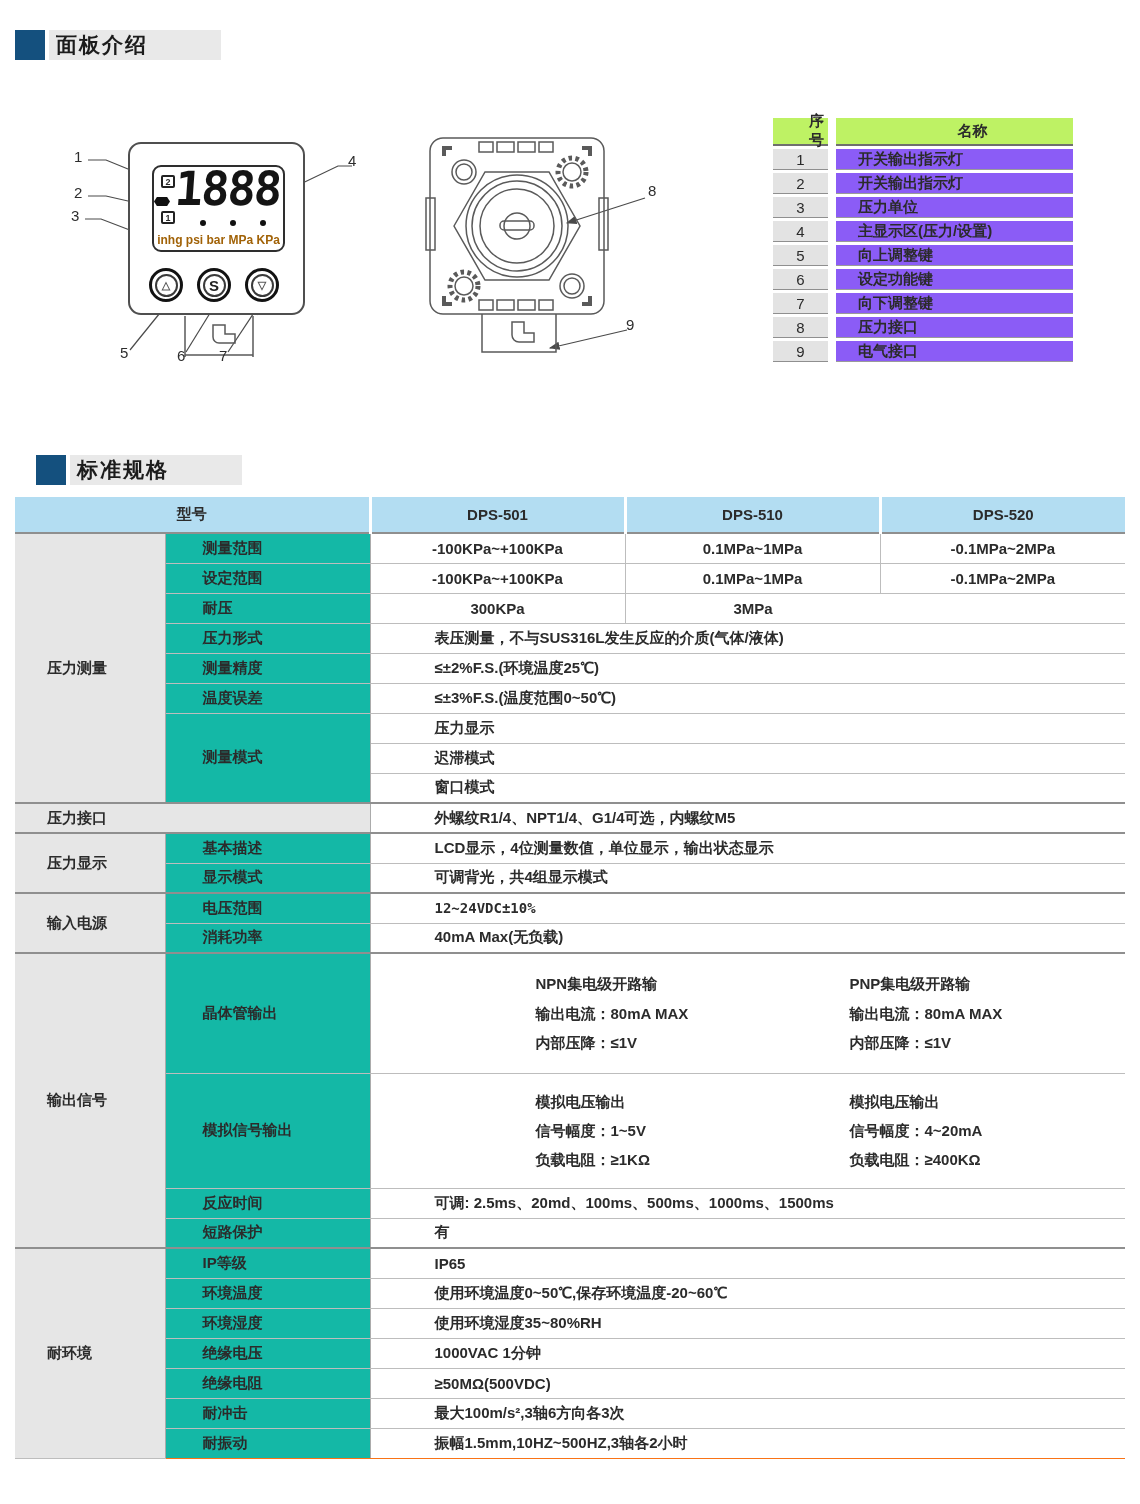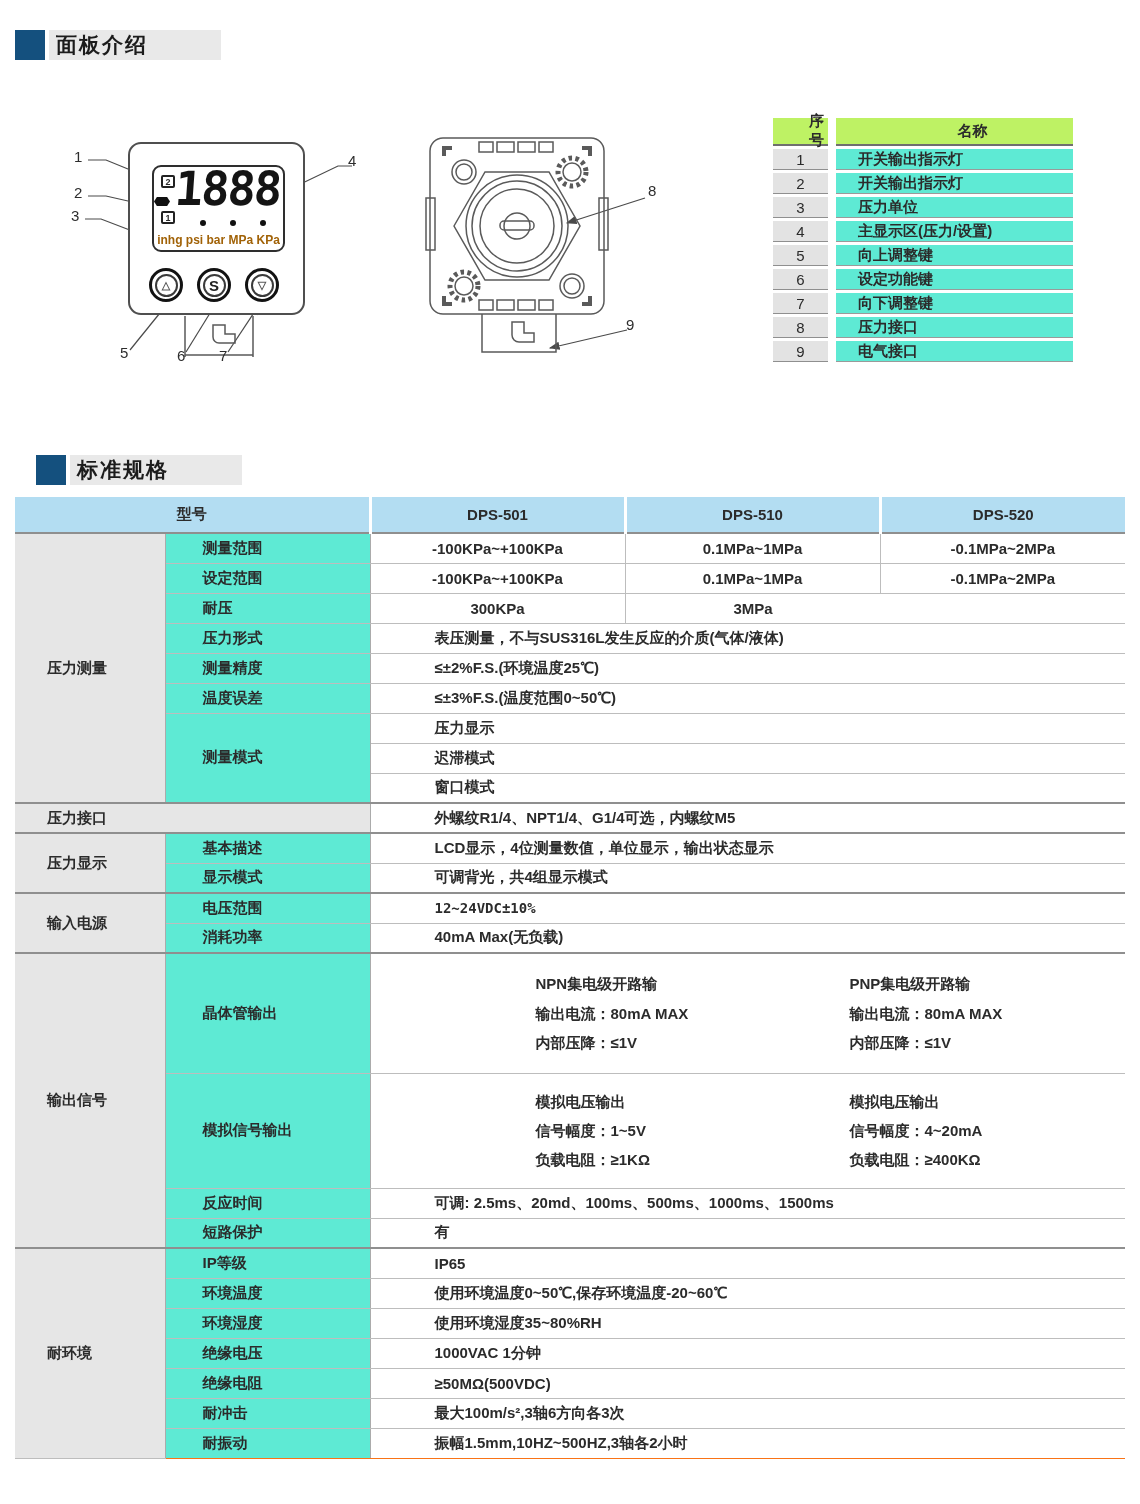--- a/index.html
+++ b/index.html
@@ -43,32 +43,32 @@
   
   .co { position:absolute; font-size:15px; color:#2d2d2d; }
 
   
   .parts { position:absolute; left:773px; top:118px; display:grid;
            grid-template-columns:55px 237px; column-gap:8px; row-gap:3px; font-size:15px; }
   .parts .ph { background:#bef264; height:28px; font-weight:bold; display:flex;
                align-items:center; justify-content:center; border-bottom:2px solid #6f6f6f;padding-left:36px; }
   .parts .pn { background:#e3e3e3; height:21px; display:flex; align-items:center;
                justify-content:center; border-bottom:1px solid #8f8f8f; }
-  .parts .pv { background:#5eead4; height:21px; padding-left:22px; display:flex; align-items:center;
+  .parts .pv { background:#8b5cf6; height:21px; padding-left:22px; display:flex; align-items:center;
                border-bottom:1px solid #9a9a9a; font-weight:bold; white-space:nowrap; }
 
   
   table.spec { position:absolute; left:15px; top:497px; width:1110px;
                border-collapse:collapse; table-layout:fixed; font-size:15px; }
   table.spec th { background:#b3ddf2; height:36px; font-weight:bold; font-size:15px;
                   border-right:3px solid #fff; border-bottom:2px solid #8f8f8f; text-align:center; }
   table.spec th:last-child { border-right:none; }
   table.spec td { height:30px; border-bottom:1px solid #bdbdbd; font-weight:bold; vertical-align:middle; }
   td.g  { background:#e6e6e6; border-right:1px solid #ababab; padding-left:32px; }
-  td.l  { background:#5eead4; border-right:1px solid #ababab; padding-left:37px; white-space:nowrap; }
+  td.l  { background:#14b8a6; border-right:1px solid #ababab; padding-left:37px; white-space:nowrap; }
   td.lw { background:#e6e6e6; border-right:1px solid #ababab; padding-left:32px; }
   td.v  { background:#fff; }
   td.v.c   { text-align:center; }
   td.v.bR  { border-right:1px solid #bdbdbd; }
   td.v.pad { padding-left:64px; white-space:nowrap; }
   td.v.mono { font-family:"DejaVu Sans Mono",monospace; font-size:14px; }
   .w255 { display:inline-block; width:255px; text-align:center; }
   tr.gsep td { border-top:2px solid #8f8f8f; }
   tr.last td { border-bottom:1px solid #f97316; }
   tr.t1 { height:120px; } tr.t2 { height:115px; }

